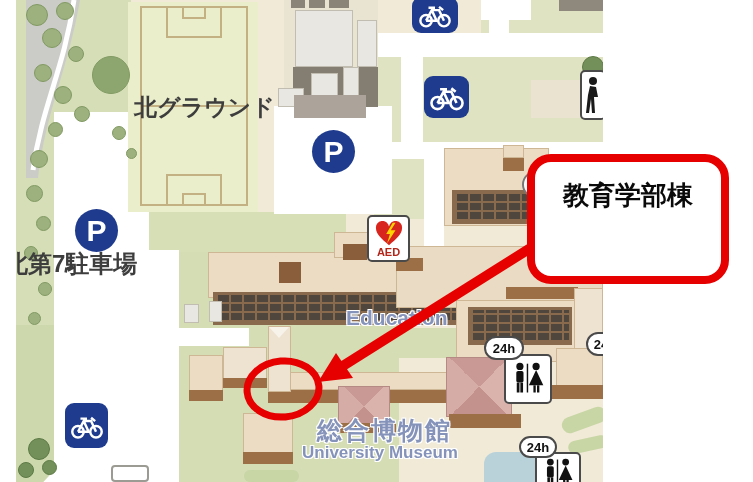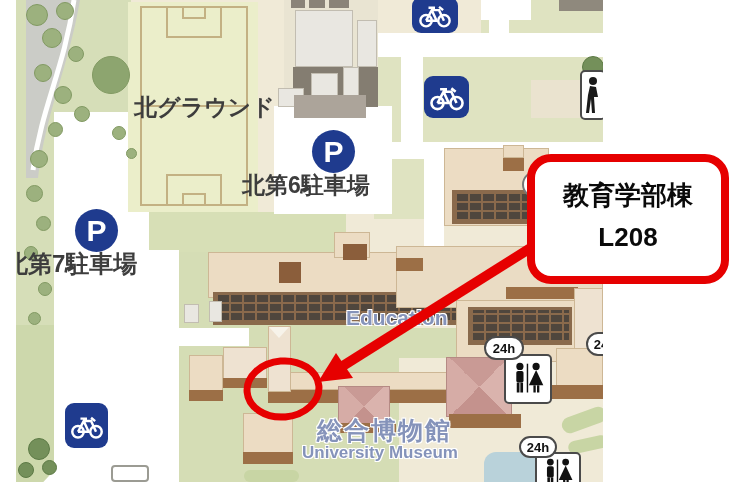--- a/index.html
+++ b/index.html
@@ -154,21 +154,20 @@
     <div class="brown" style="left:322px;top:423px;width:58px;height:10px"></div>
     <div class="pyramid" style="left:430px;top:357px;width:66px;height:60px"></div>
     <div class="brown" style="left:433px;top:414px;width:72px;height:14px"></div>
 
     <div class="abs" style="left:468px;top:452px;width:74px;height:30px;background:#b9d2da;border-radius:12px 12px 0 0"></div>
     <div class="abs" style="left:545px;top:412px;width:46px;height:16px;background:#c8d5a4;border-radius:8px;transform:rotate(-20deg)"></div>
     <div class="abs" style="left:552px;top:438px;width:40px;height:13px;background:#c8d5a4;border-radius:7px;transform:rotate(-12deg)"></div>
     <div class="abs" style="left:228px;top:470px;width:55px;height:12px;background:#c8d5a4;border-radius:6px"></div>
 
     <div class="maplabel" style="left:118px;top:92px;font-size:23px">北グラウンド</div>
-    <div class="maplabel" style="left:226px;top:170px;font-size:23px">北第6駐車場</div>
     <div class="maplabel" style="left:-12px;top:248px;font-size:24px">北第7駐車場</div>
     <div class="bluelabel" style="left:330px;top:306px;font-size:21px">Education</div>
     <div class="bluelabel" style="left:301px;top:414px;font-size:25px;letter-spacing:2px">総合博物館</div>
     <div class="bluelabel" style="left:286px;top:443px;font-size:17px">University Museum</div>
 
     <div class="pcircle" style="left:296px;top:130px">
         <span>P</span>
       </div>
     <div class="pcircle" style="left:59px;top:209px">
         <span>P</span>
@@ -195,20 +194,27 @@
     <div class="bike" style="left:49px;top:403px;width:43px;height:45px">
       <svg width="36" height="28" viewBox="0 0 44 32">
           <g fill="none" stroke="#fff" stroke-width="3">
             <circle cx="11" cy="23" r="7"></circle>
             <circle cx="33" cy="23" r="7"></circle>
             <path d="M11 23 L18 10 H27 L33 23 M18 10 L24 23 H11 M14 7 h8 M27 6 l5 4"></path>
           </g>
         </svg>
     </div>
 
+    <div class="signbox" style="left:351px;top:215px;width:43px;height:47px;flex-direction:column;padding-top:2px">
+      <svg width="30" height="26" viewBox="0 0 32 28">
+        <path d="M16 26 C8 19 2 14 2 8 a7 7 0 0 1 14-2 a7 7 0 0 1 14 2 c0 6-6 11-14 18z" fill="#d8251d"></path>
+        <polygon points="20,2 13,14 17,14 14,24 23,10 18,10 23,2" fill="#ffd400"></polygon>
+      </svg>
+      <span style="font-size:11px;font-weight:bold;color:#b3261a;line-height:1">AED</span>
+    </div>
 
     <div class="abs" style="left:468px;top:336px;width:72px;height:70px">
       <div class="signbox" style="left:20px;top:18px;width:48px;height:50px">
         <svg width="36" height="36" viewBox="0 0 40 38">
           <g fill="#111">
               <circle cx="11" cy="5" r="4"></circle>
               <rect x="7" y="10" width="8" height="13" rx="2"></rect>
               <rect x="7.5" y="23" width="3" height="11"></rect>
               <rect x="11.5" y="23" width="3" height="11"></rect>
           <circle cx="29" cy="5" r="4"></circle>
@@ -261,15 +267,14 @@
   </div>
 
   <svg class="anno" width="753" height="482" viewBox="0 0 753 482">
     <ellipse cx="283" cy="389" rx="36" ry="28" fill="none" stroke="#e60000" stroke-width="7" transform="rotate(-5 283 389)"></ellipse>
     <line x1="556" y1="232" x2="338" y2="369" stroke="#e60000" stroke-width="10"></line>
     <polygon points="318,382 336,353 353,378" fill="#e60000"></polygon>
   </svg>
 
   <div class="callout">
     <div class="l1">教育学部棟</div>
-    <div class="l2">L208</div>
   </div>
 </div>
 
 </body></html>

